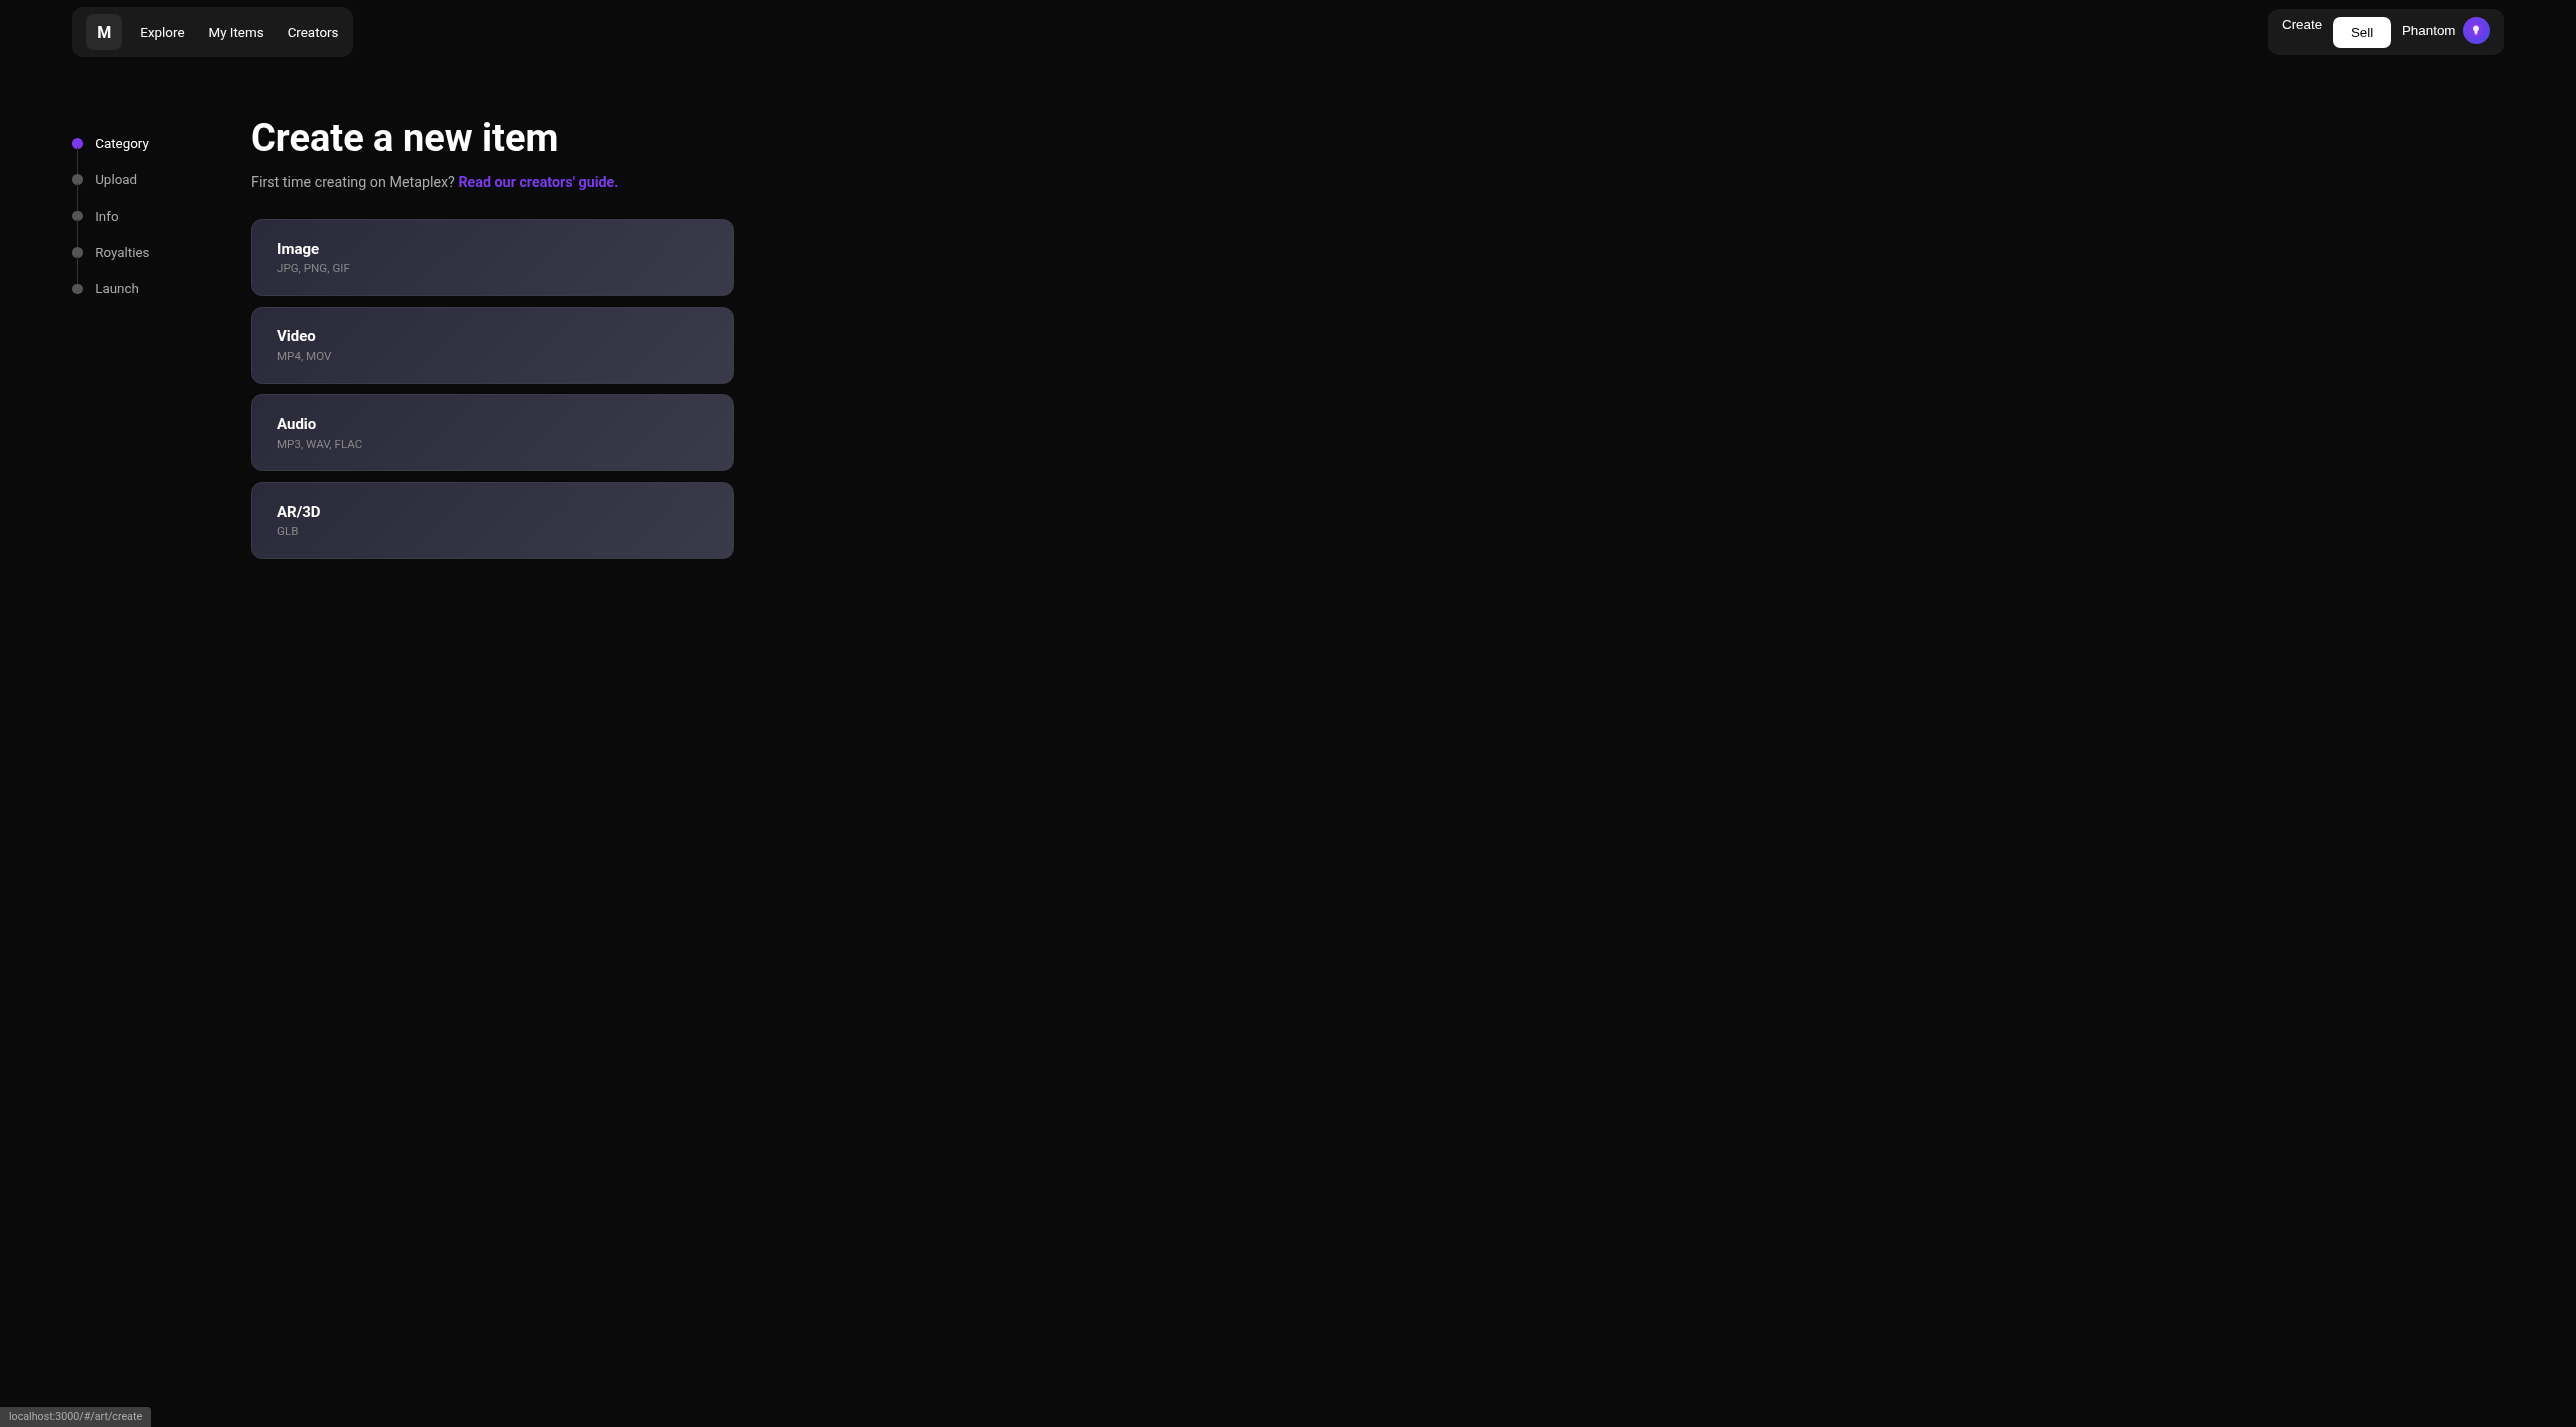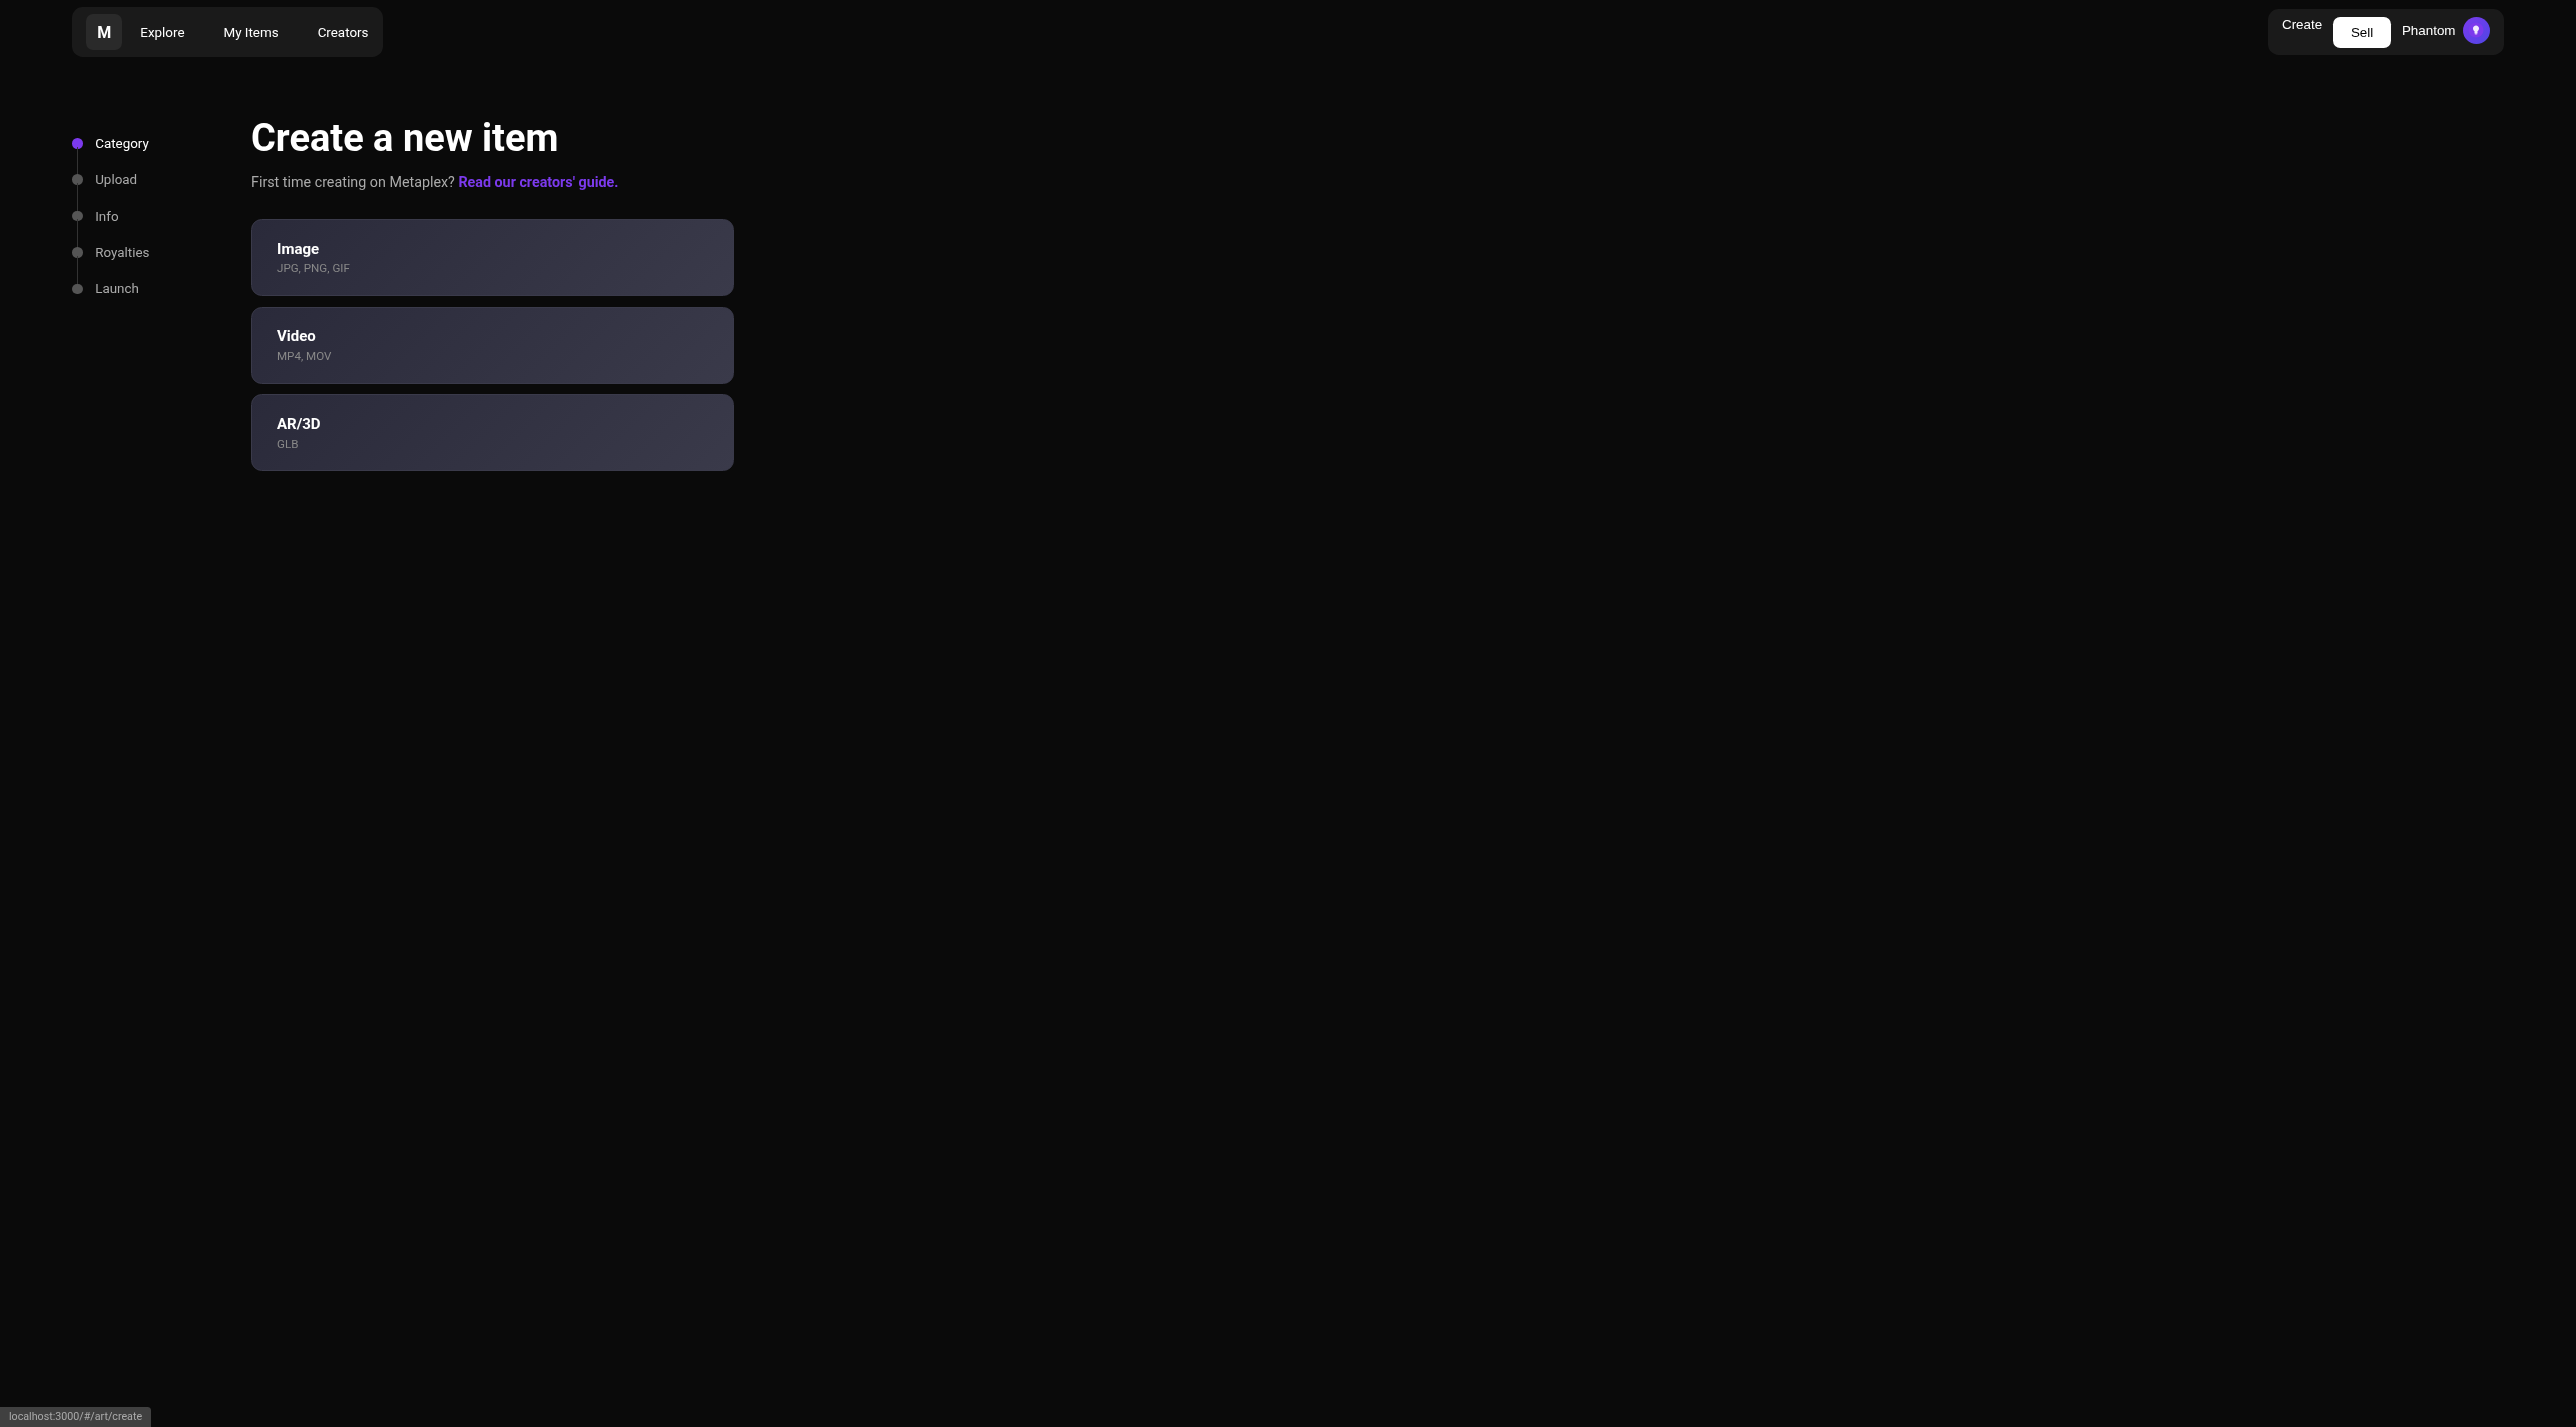--- a/index.html
+++ b/index.html
@@ -45,21 +45,21 @@
       border-radius: 7.2px;
       font-weight: 700;
       font-size: 16px;
       color: #ffffff;
       margin-right: 18px;
     }
 
     .nav-links {
       display: flex;
       align-items: center;
-      gap: 39px;
+      gap: 24px;
     }
 
     .nav-link {
       color: #ffffff;
       text-decoration: none;
       font-size: 13.4px;
       font-weight: 400;
       cursor: pointer;
     }
 
@@ -307,20 +307,24 @@
       <div class="category-card">
         <div class="category-name">Image</div>
         <div class="category-formats">JPG, PNG, GIF</div>
       </div>
 
       <div class="category-card">
         <div class="category-name">Video</div>
         <div class="category-formats">MP4, MOV</div>
       </div>
 
+      <div class="category-card">
+        <div class="category-name">Audio</div>
+        <div class="category-formats">MP3, WAV, FLAC</div>
+      </div>
 
       <div class="category-card">
         <div class="category-name">AR/3D</div>
         <div class="category-formats">GLB</div>
       </div>
 
     </div>
   </div>
 
 </div>

